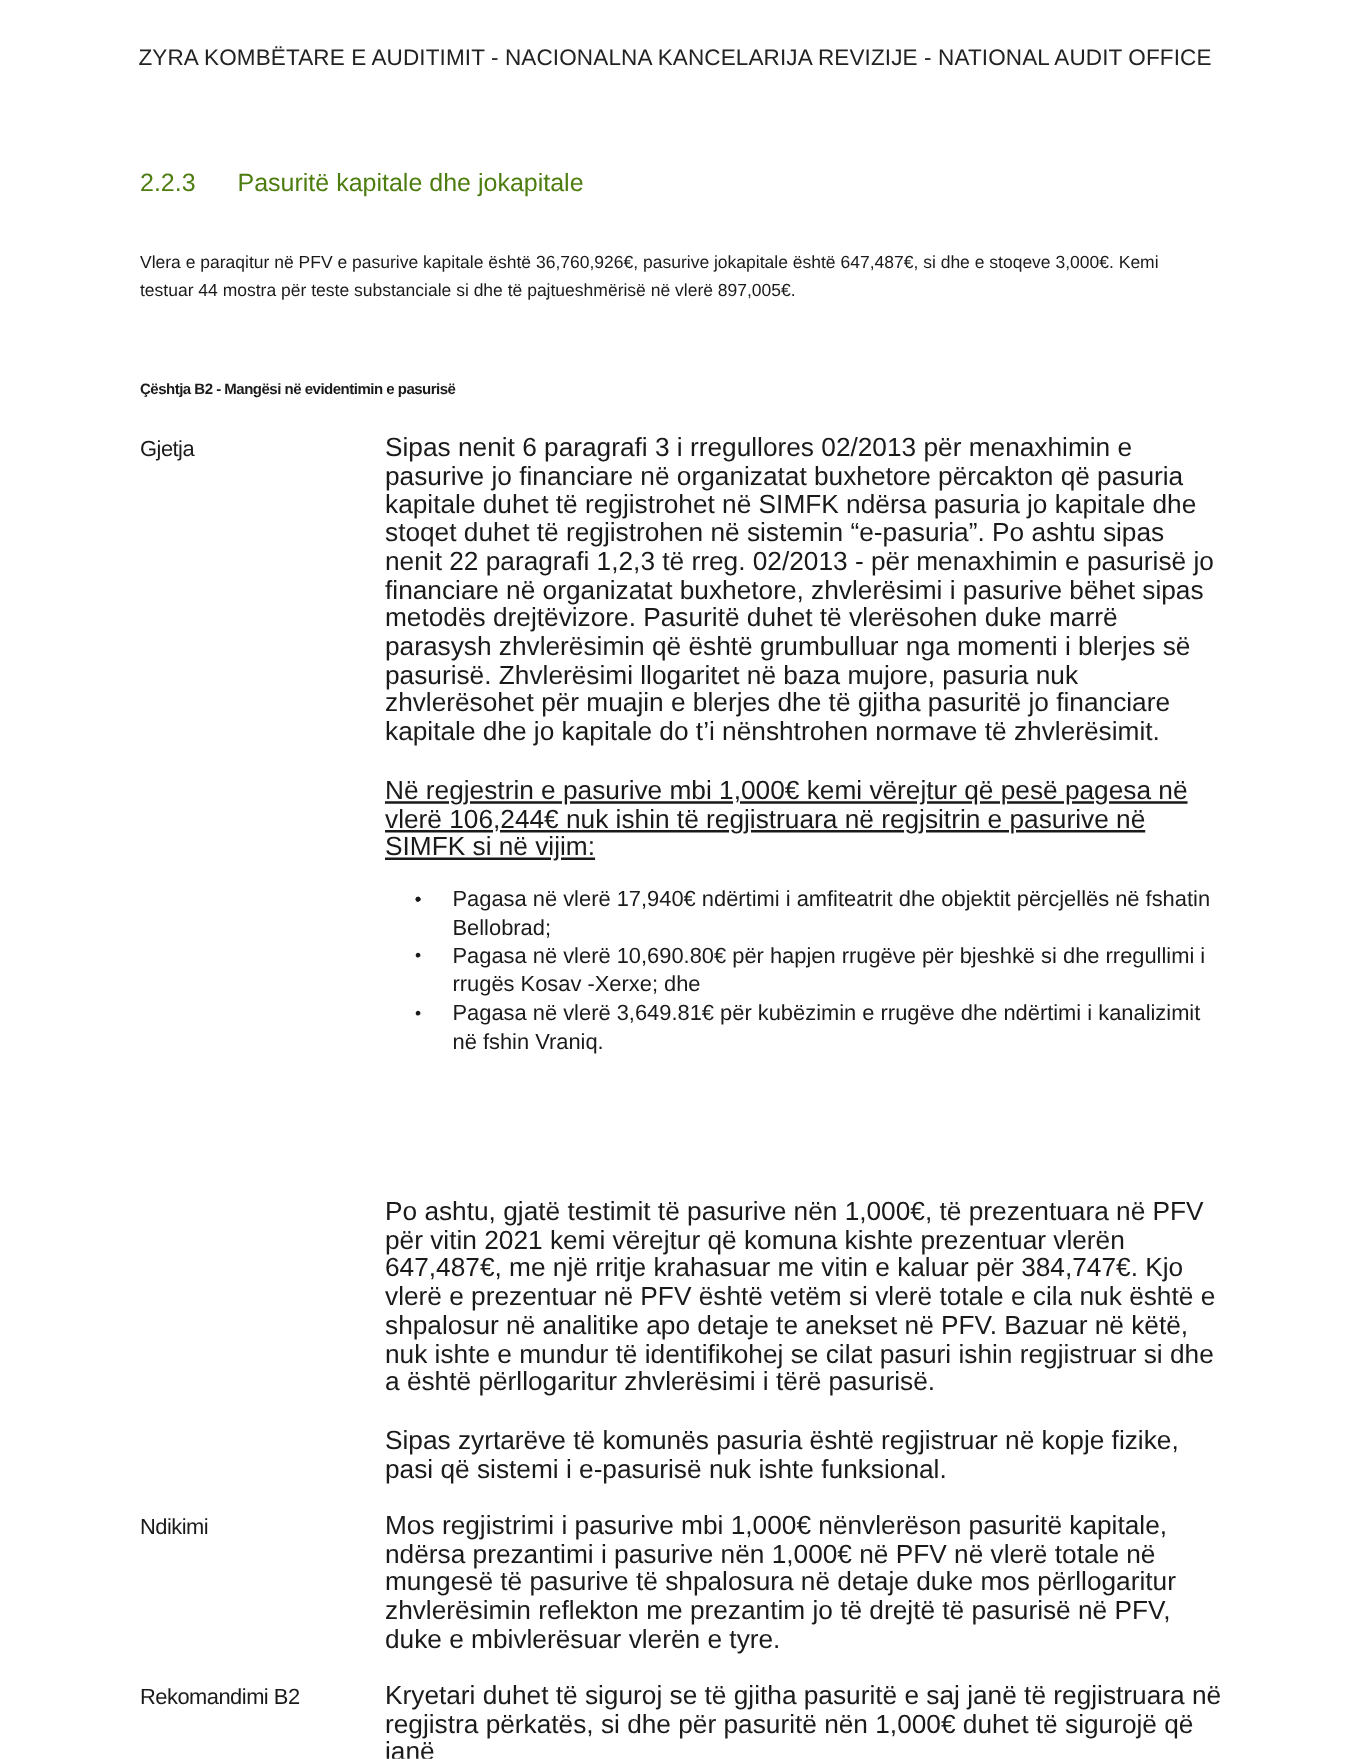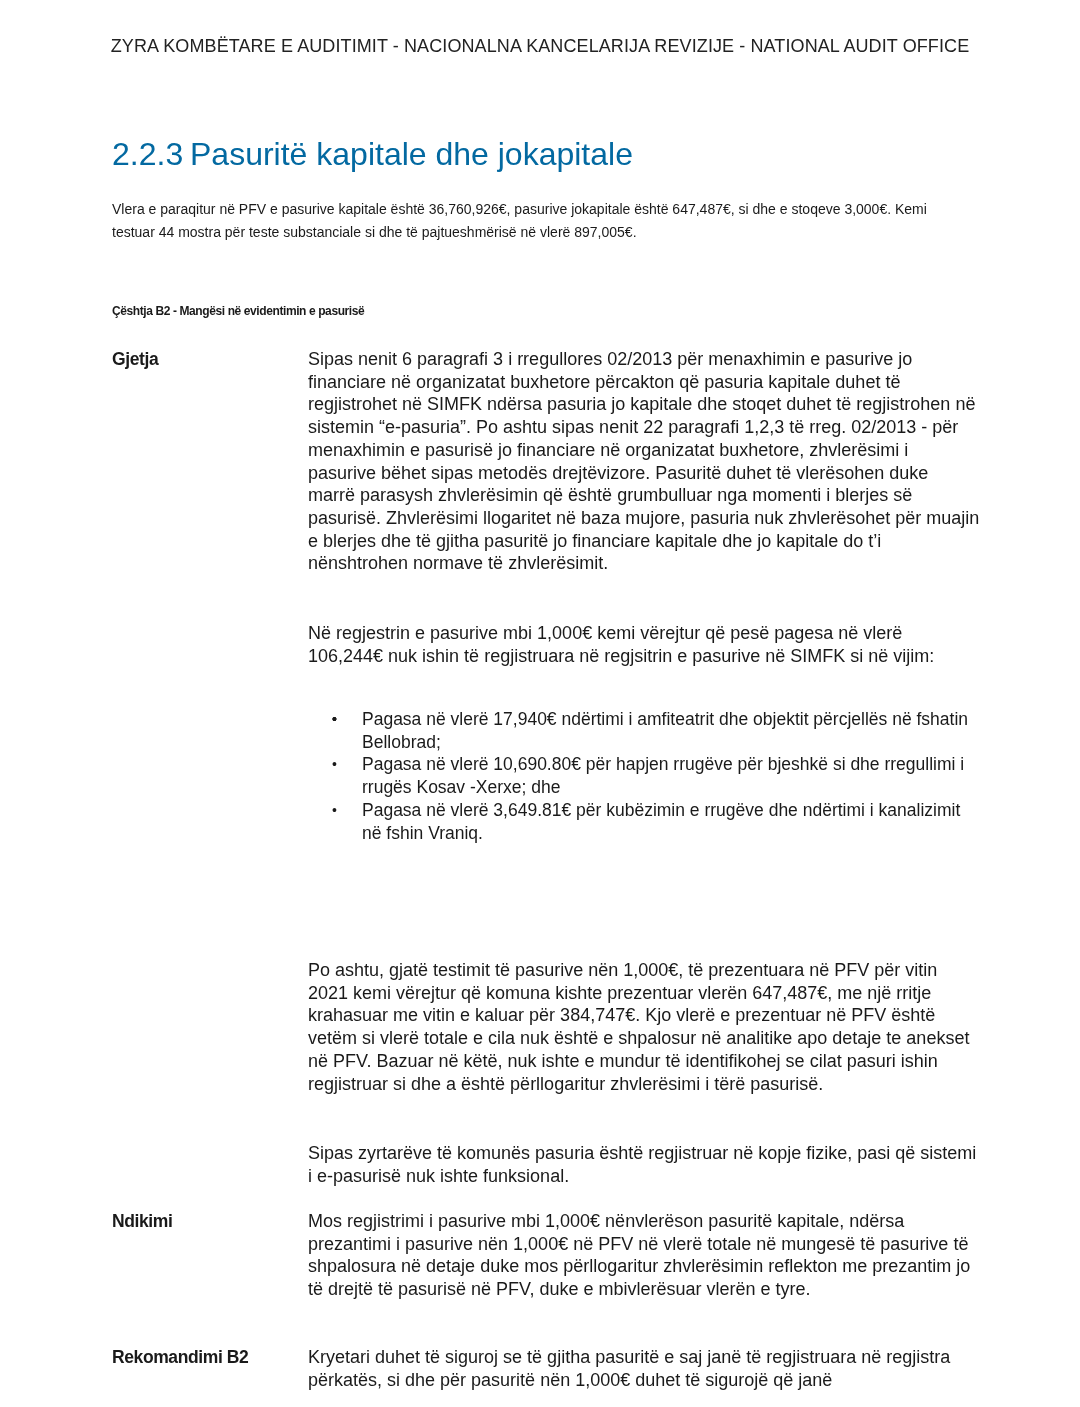--- a/index.html
+++ b/index.html
@@ -22,22 +22,22 @@
       width: 1080px;
       text-align: center;
       font-size: 18px;
       letter-spacing: 0.1px;
       color: #222222;
     }
     .section-title {
       position: absolute;
       top: 136px;
       left: 112px;
-      font-size: 32px;
-      color: #0369a1;
+      font-size: 20px;
+      color: #4d7c0f;
       font-weight: normal;
       margin: 0;
     }
     .section-title .num {
       display: inline-block;
       width: 78px;
     }
     .intro {
       position: absolute;
       top: 198px;
@@ -53,29 +53,29 @@
       left: 112px;
       font-size: 12px;
       font-weight: bold;
       letter-spacing: -0.4px;
       margin: 0;
     }
     .row-label {
       position: absolute;
       left: 112px;
       font-size: 17.5px;
-      font-weight: bold;
+      font-weight: normal;
       letter-spacing: -0.4px;
       text-align: right;
     }
     .col {
       position: absolute;
       left: 308px;
       width: 672px;
-      font-size: 18px;
+      font-size: 21px;
       line-height: 22.7px;
     }
     .col p {
       margin: 0;
     }
     .bullets {
       position: absolute;
       left: 330px;
       width: 640px;
       font-size: 17.5px;
@@ -103,21 +103,21 @@
 <h2 class="section-title"><span class="num">2.2.3</span><span>Pasuritë kapitale dhe jokapitale</span></h2>
 
 <p class="intro">Vlera e paraqitur në PFV e pasurive kapitale është 36,760,926€, pasurive jokapitale është 647,487€, si dhe e stoqeve 3,000€. Kemi testuar 44 mostra për teste substanciale si dhe të pajtueshmërisë në vlerë 897,005€.</p>
 
 <h3 class="issue-title">Çështja B2 - Mangësi në evidentimin e pasurisë</h3>
 
 <div class="row-label" style="top:349px;">Gjetja</div>
 <div class="col" style="top:348px;">
   <p>Sipas nenit 6 paragrafi 3 i rregullores 02/2013 për menaxhimin e pasurive jo financiare në organizatat buxhetore përcakton që pasuria kapitale duhet të regjistrohet në SIMFK ndërsa pasuria jo kapitale dhe stoqet duhet të regjistrohen në sistemin “e-pasuria”. Po ashtu sipas nenit 22 paragrafi 1,2,3 të rreg. 02/2013 - për menaxhimin e pasurisë jo financiare në organizatat buxhetore, zhvlerësimi i pasurive bëhet sipas metodës drejtëvizore. Pasuritë duhet të vlerësohen duke marrë parasysh zhvlerësimin që është grumbulluar nga momenti i blerjes së pasurisë. Zhvlerësimi llogaritet në baza mujore, pasuria nuk zhvlerësohet për muajin e blerjes dhe të gjitha pasuritë jo financiare kapitale dhe jo kapitale do t’i nënshtrohen normave të zhvlerësimit.</p>
 </div>
-<div class="col" style="top:622px;">
+<div class="col" style="top:622px;text-decoration:underline;">
   <p>Në regjestrin e pasurive mbi 1,000€ kemi vërejtur që pesë pagesa në vlerë 106,244€ nuk ishin të regjistruara në regjsitrin e pasurive në SIMFK si në vijim:</p>
 </div>
 
 <ul class="bullets" style="top:708px;">
   <li><span class="dot">•</span></li>
   <li><span class="dot">•</span></li>
   <li><span class="dot">•</span><span>Pagasa në vlerë 17,940€ ndërtimi i amfiteatrit dhe objektit përcjellës në fshatin Bellobrad;</span></li>
   <li><span class="dot">•</span><span>Pagasa në vlerë 10,690.80€ për hapjen rrugëve për bjeshkë si dhe rregullimi i rrugës Kosav -Xerxe; dhe</span></li>
   <li><span class="dot">•</span><span>Pagasa në vlerë 3,649.81€ për kubëzimin e rrugëve dhe ndërtimi i kanalizimit në fshin Vraniq.</span></li>
 </ul>

